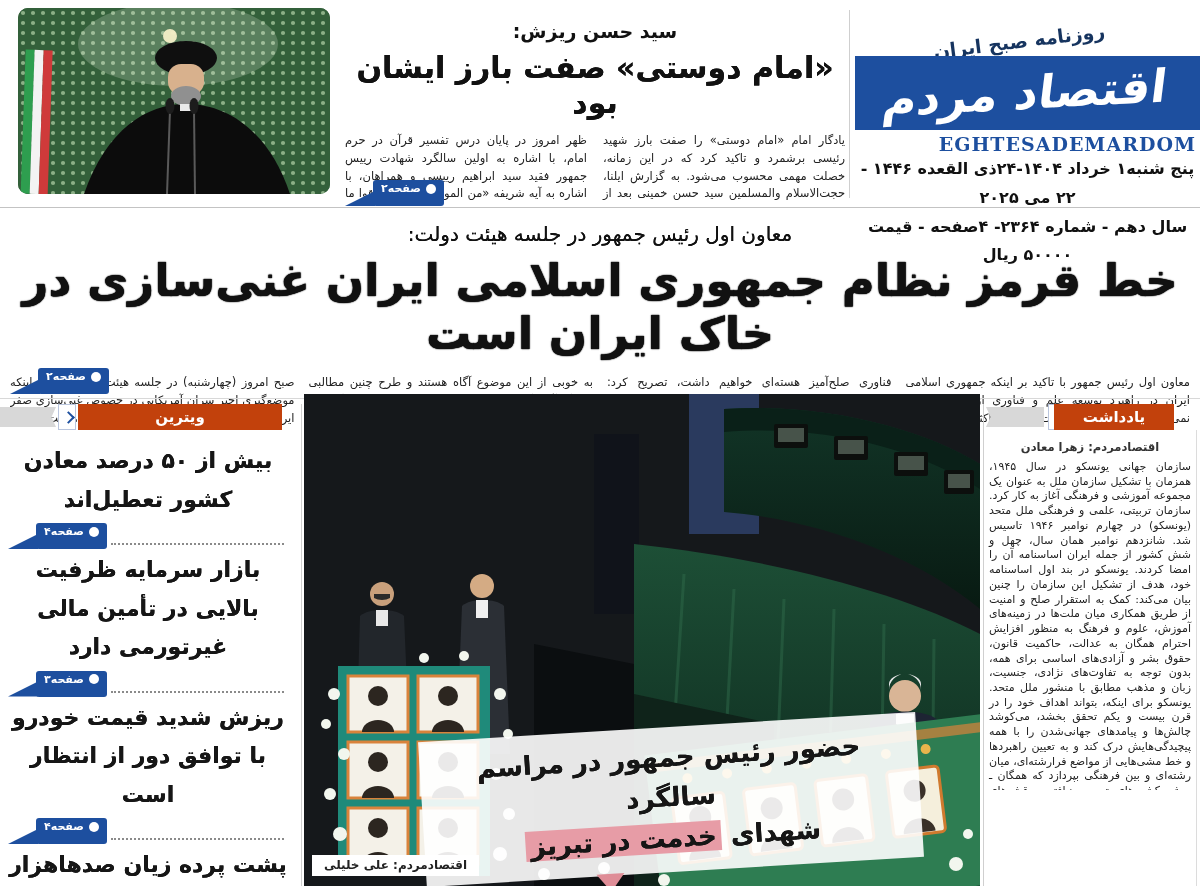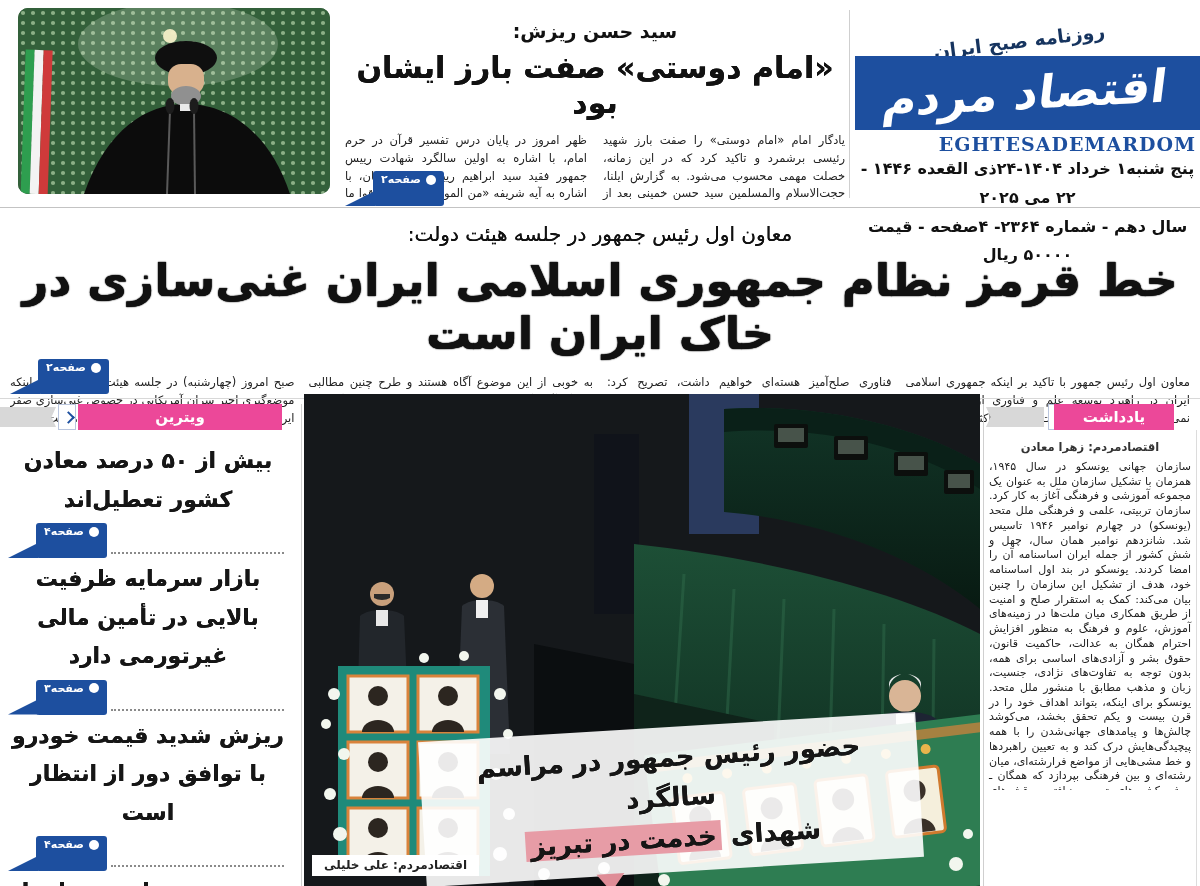--- a/index.html
+++ b/index.html
@@ -27,38 +27,38 @@
       text-shadow:0 0 .6px #000;}
   .kh-article .body{margin-top:12px;column-count:2;column-gap:16px;text-align:justify;
       font-size:11.5px;line-height:1.55;height:88px;overflow:hidden;color:#222;}
   .kh-article .badgepos{position:absolute;bottom:-2px;left:0;}
   
   .kh-photo{position:absolute;top:8px;left:18px;width:312px;height:186px;border-radius:10px;
       overflow:hidden;background:#2e5b33;}
   
   .pbadge{display:inline-flex;align-items:flex-end;direction:rtl;}
   .pb-body{display:inline-flex;align-items:center;gap:5px;background:#1d4f9f;color:#fff;
-      font-size:11px;font-weight:bold;padding:2px 8px 20px;border-radius:3px;white-space:nowrap;}
+      font-size:11px;font-weight:bold;padding:2px 8px 11px;border-radius:3px;white-space:nowrap;}
   .pb-circle{width:10px;height:10px;background:#fff;border-radius:50%;display:inline-block;}
   .pb-tail{width:30px;height:15px;background:#1d4f9f;clip-path:polygon(0 100%,100% 0,100% 100%);
       margin-right:-2px;}
   
   .lead{position:absolute;top:210px;left:0;width:1200px;height:190px;}
   .lead .kicker{text-align:center;font-size:20px;font-weight:normal;margin-top:12px;
       text-shadow:0 0 .5px #000;}
   .lead .headline{text-align:center;font-size:45px;font-weight:bold;margin-top:8px;
       letter-spacing:-1px;text-shadow:0 0 1.2px #000,0 0 1.2px #000;}
   .lead .body{margin:14px 10px 0;column-count:4;column-gap:14px;text-align:justify;
       font-size:11.5px;line-height:1.55;height:56px;overflow:hidden;color:#222;}
   .lead .badgepos{position:absolute;bottom:6px;left:10px;}
   
   .sec-header{position:relative;height:28px;margin-bottom:8px;}
   .sec-ribbon{position:absolute;top:3px;height:20px;background:#d8d8d8;
       clip-path:polygon(0 0,100% 0,92% 50%,100% 100%,0 100%);}
-  .sec-bar{position:absolute;top:0;height:26px;background:#ec4899;color:#fff;display:flex;
+  .sec-bar{position:absolute;top:0;height:26px;background:#c2410c;color:#fff;display:flex;
       align-items:center;justify-content:center;font-size:15px;font-weight:bold;}
   .sec-chev{position:absolute;top:0;width:18px;height:26px;background:#fff;border:1px solid #b9c5dd;
       box-sizing:border-box;}
   .sec-chev::after{content:"";position:absolute;top:8px;left:5px;width:7px;height:7px;
       border-top:2.5px solid #1d4f9f;border-right:2.5px solid #1d4f9f;transform:rotate(45deg);}
   .sec-chev.flip::after{transform:rotate(-135deg);left:7px;}
   
   .vitrin{position:absolute;top:404px;left:0;width:296px;height:482px;}
   .v-item{padding:2px 6px 0;}
   .v-head{text-align:center;font-size:22px;font-weight:bold;line-height:1.75;color:#161616;

